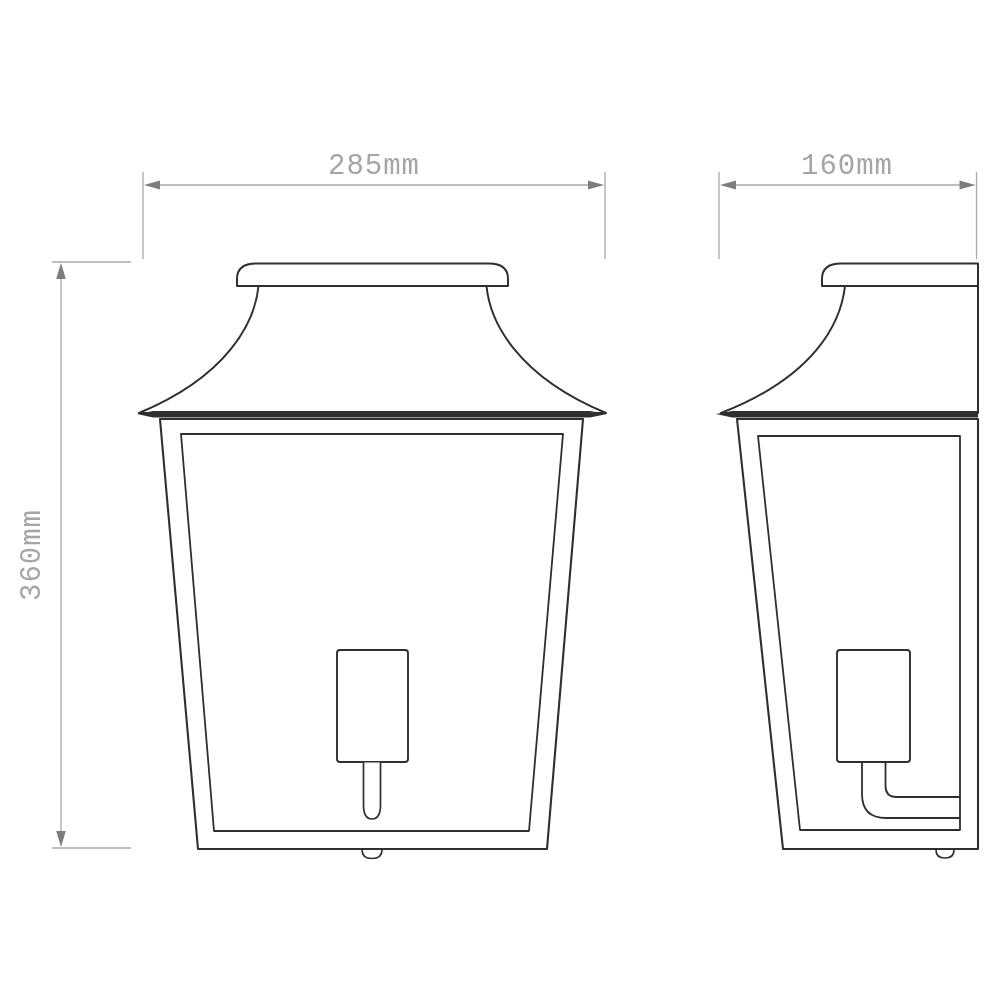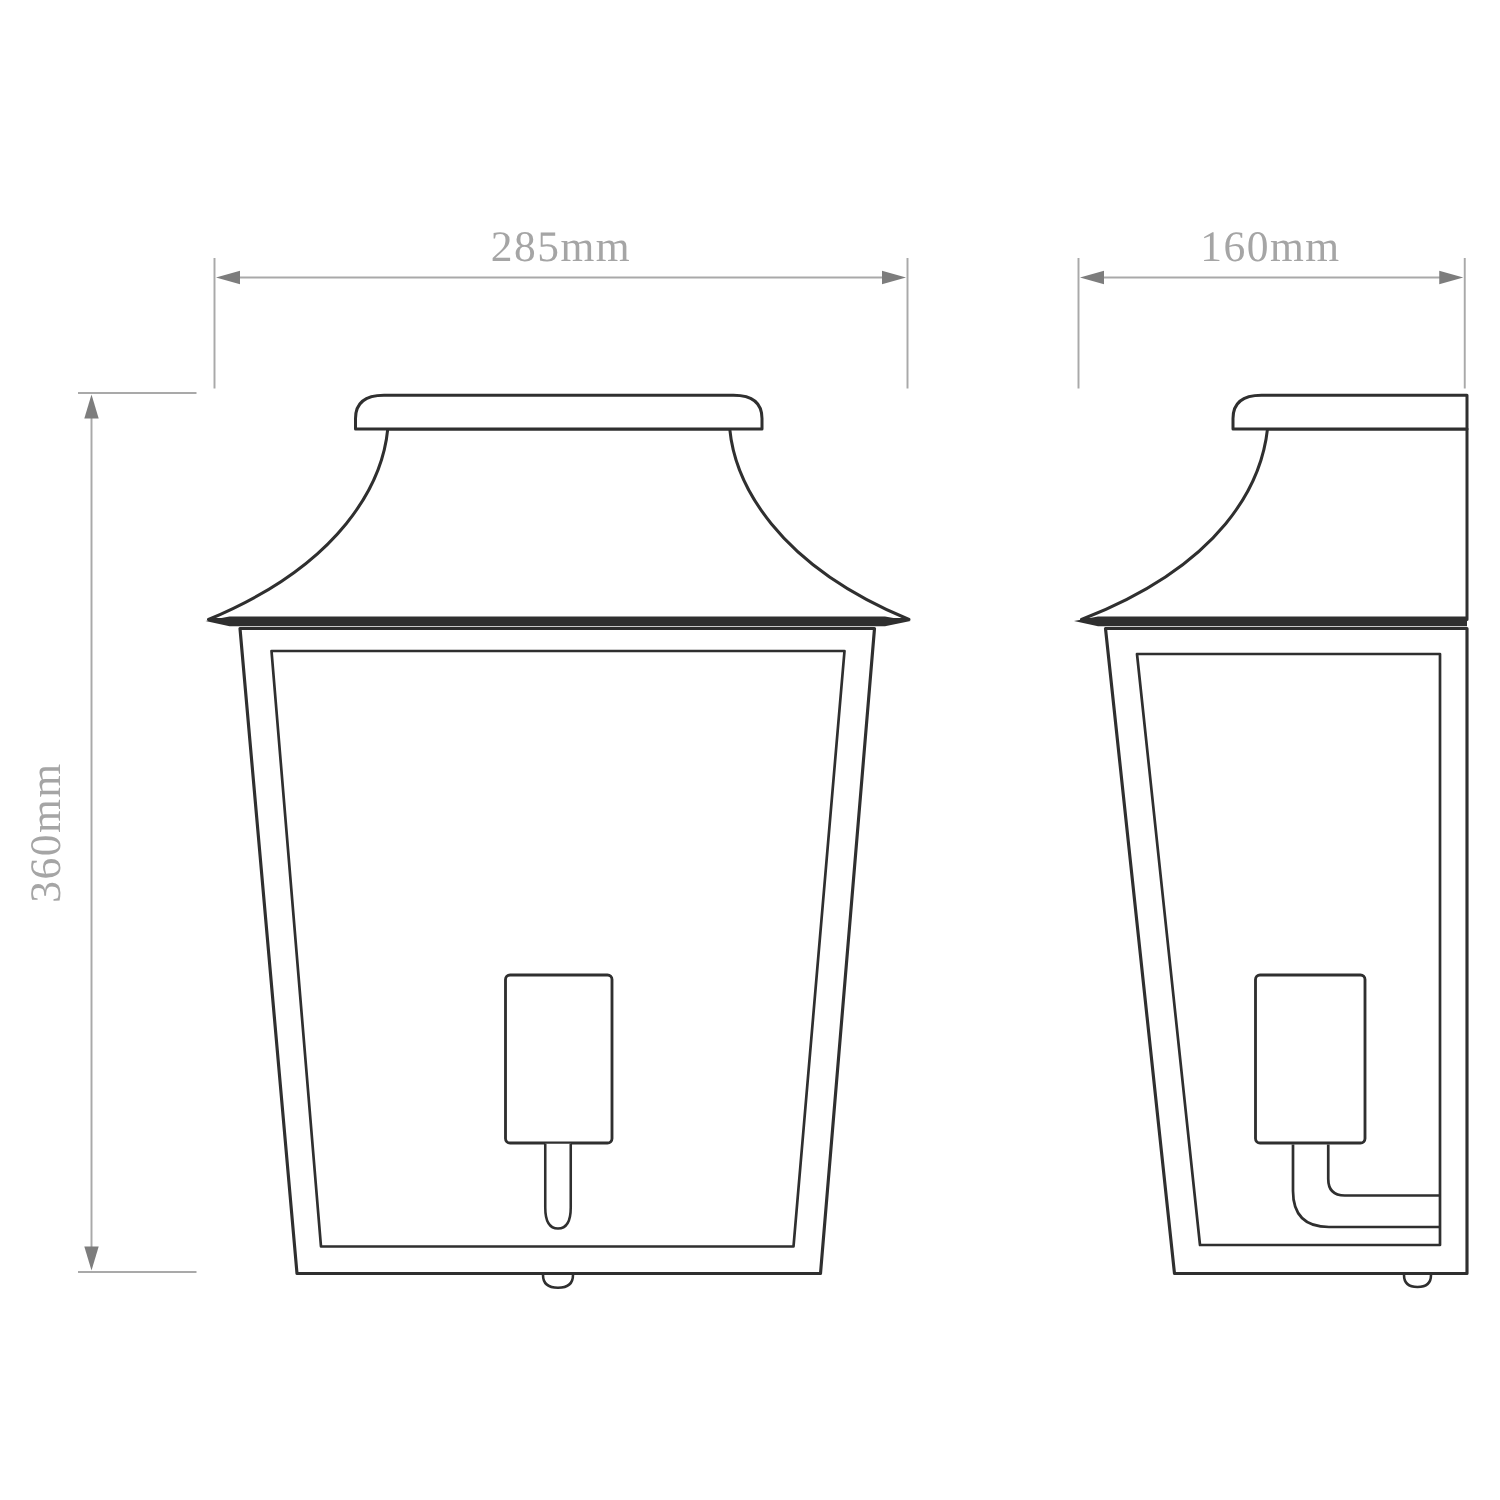--- a/index.html
+++ b/index.html
@@ -6,21 +6,21 @@
     margin: 0;
     padding: 0;
     background: #ffffff;
   }
   .stage {
     position: relative;
     width: 1000px;
     height: 1000px;
     background: #ffffff;
     overflow: hidden;
-    font-family: Liberation Serif, serif;
+    font-family: Liberation Mono, monospace;
   }
   svg { display: block; }
   .outline {
     fill: #ffffff;
     stroke: #2f2f2f;
     stroke-width: 2;
     stroke-linejoin: round;
   }
   .outline-thin {
     fill: none;

